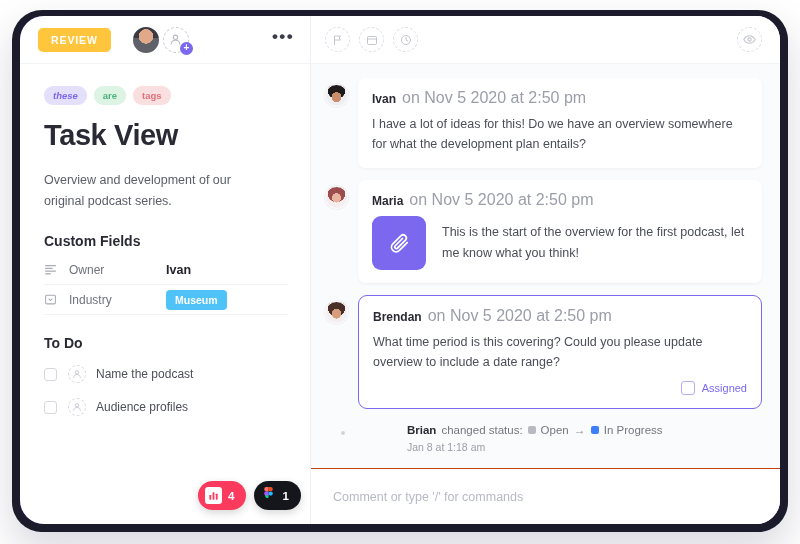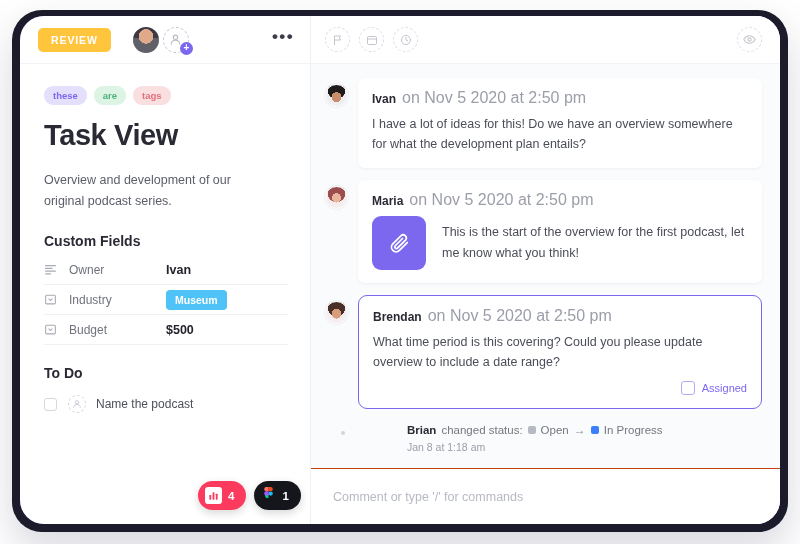--- a/index.html
+++ b/index.html
@@ -94,21 +94,21 @@
     padding: 4px 2px 10px 6px;
   }
 
   .left-body { padding: 22px 22px 0 24px; }
   .tags-row { display: flex; gap: 7px; margin-bottom: 14px; }
   .tag {
     font-size: 9.5px; font-weight: bold;
     padding: 4px 9px; border-radius: 9px;
     cursor: pointer;
   }
-  .tag-0 { background: #e4e0fb; color: #7b68ee; }
+  .tag-0 { background: #e4e0fb; color: #7b68ee; font-style: italic; }
   .tag-1 { background: #ddf3e4; color: #4db27a; }
   .tag-2 { background: #fadfe0; color: #e0707a; }
 
   .page-title {
     font-size: 29px; font-weight: bold; color: #2a2a35;
     letter-spacing: -.4px;
     margin-bottom: 18px;
   }
   .description {
     font-size: 12.5px; color: #5b5e69; line-height: 1.65;
@@ -331,44 +331,44 @@
         <span class="field-icon">
           <svg width="13" height="13" viewBox="0 0 24 24" fill="none" stroke="currentColor" stroke-width="2">
             <rect x="3" y="4" width="18" height="16" rx="2"></rect>
               <path d="M9 11l3 3 3-3" stroke-linecap="round"></path>
           </svg>
         </span>
         <span class="field-label">Industry</span>
         <span class="value-badge">Museum</span>
       </div>
 
-      <div class="field-row">
-        <span class="field-icon">
-          <svg width="13" height="13" viewBox="0 0 24 24" fill="none" stroke="currentColor" stroke-width="2">
-            <rect x="3" y="4" width="18" height="16" rx="2"></rect>
-              <path d="M9 11l3 3 3-3" stroke-linecap="round"></path>
-          </svg>
-        </span>
-        <span class="field-label">Budget</span>
-        <span class="field-value">$500</span>
-      </div>
 
       <div class="section-title todo-title">To Do</div>
 
       <div class="todo-row">
         <span class="checkbox"></span>
         <span class="todo-avatar">
           <svg width="10" height="10" viewBox="0 0 24 24" fill="none" stroke="currentColor" stroke-width="2.2">
             <circle cx="12" cy="8" r="4"></circle>
               <path d="M4 21c0-4.4 3.6-8 8-8s8 3.6 8 8"></path>
           </svg>
         </span>
         <span class="todo-label">Name the podcast</span>
       </div>
 
+      <div class="todo-row">
+        <span class="checkbox"></span>
+        <span class="todo-avatar">
+          <svg width="10" height="10" viewBox="0 0 24 24" fill="none" stroke="currentColor" stroke-width="2.2">
+            <circle cx="12" cy="8" r="4"></circle>
+              <path d="M4 21c0-4.4 3.6-8 8-8s8 3.6 8 8"></path>
+          </svg>
+        </span>
+        <span class="todo-label">Audience profiles</span>
+      </div>
 
     </div>
 
     <div class="bottom-badges">
       <div class="pill pill-red">
         <span class="pill-icon-box">
           <svg width="11" height="11" viewBox="0 0 24 24" fill="#fb3a5d">
             <rect x="3" y="11" width="4" height="10" rx="1"></rect>
             <rect x="10" y="5" width="4" height="16" rx="1"></rect>
             <rect x="17" y="8" width="4" height="13" rx="1"></rect>

